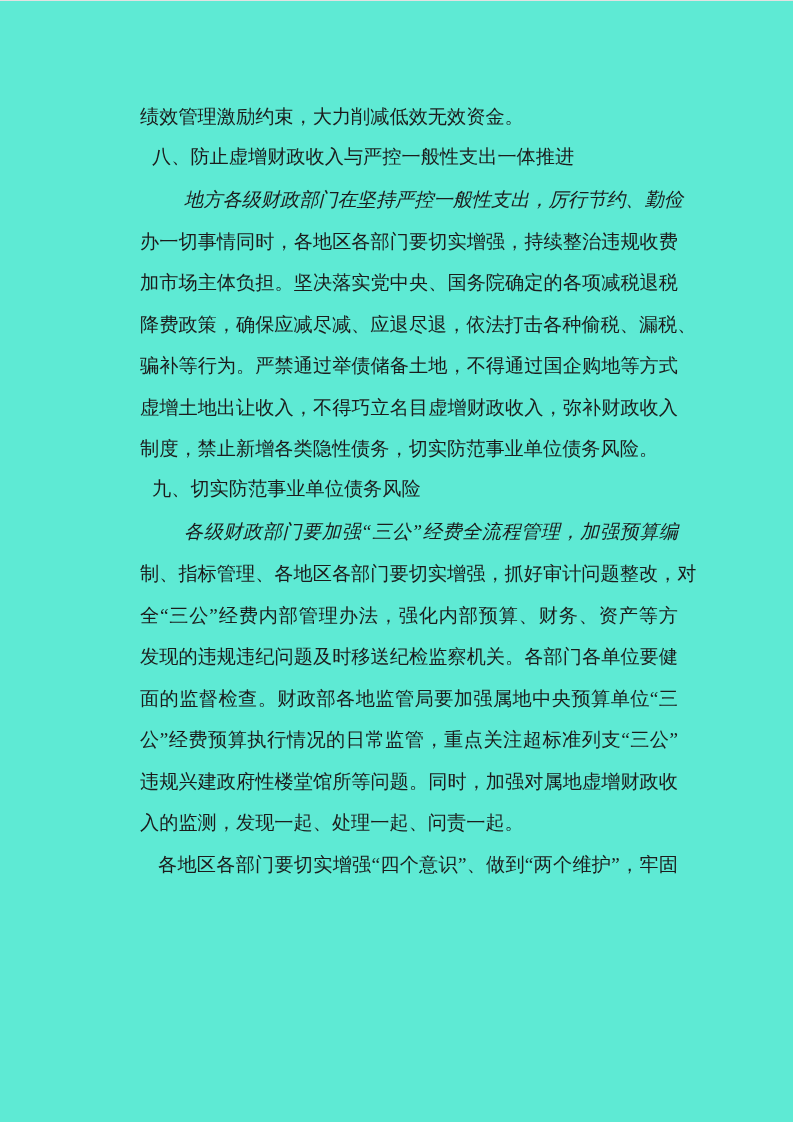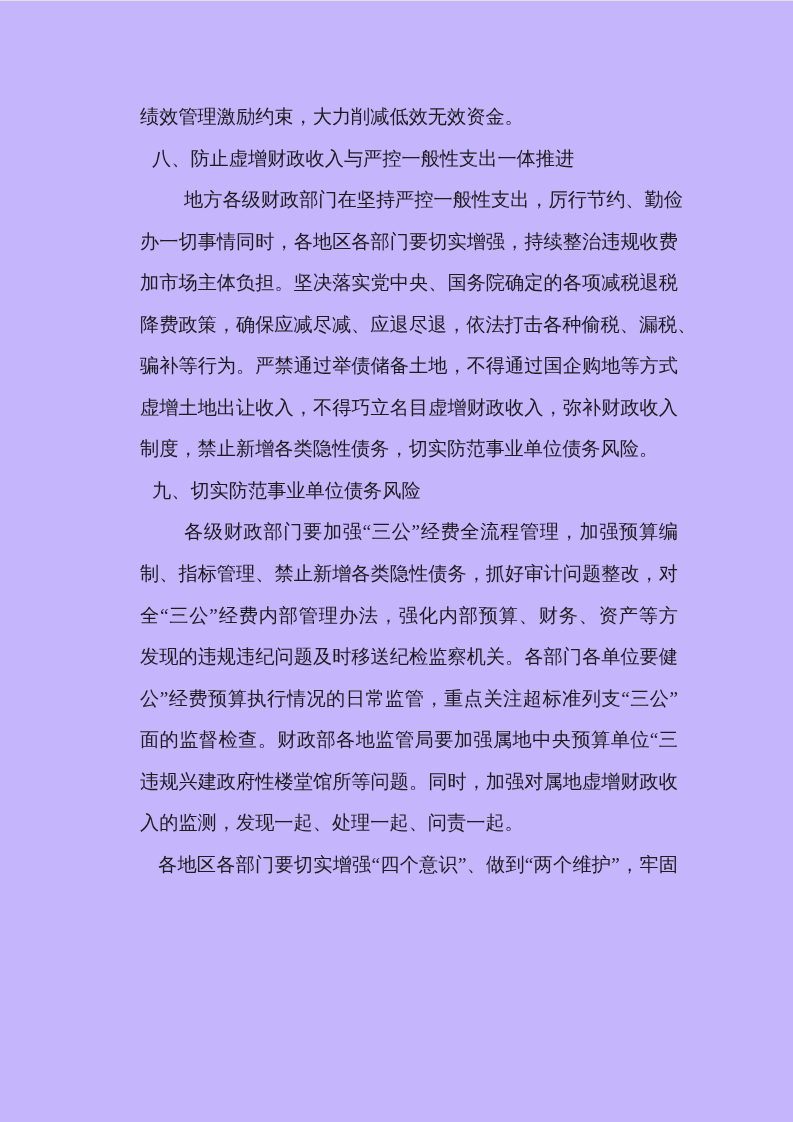--- a/index.html
+++ b/index.html
@@ -4,21 +4,21 @@
 <style>
   html, body {
     margin: 0;
     padding: 0;
     background: #ffffff;
   }
   .page {
     position: relative;
     width: 793px;
     height: 1122px;
-    background: #c4b5fd;
+    background: #5eead4;
     overflow: hidden;
     border-top: 1px solid #e2e2e2;
     box-sizing: border-box;
     font-family: "Liberation Serif", "DejaVu Serif", serif;
     color: #1c1c1c;
   }
   .content {
     position: absolute;
     left: 140px;
     top: 95px;
@@ -37,24 +37,26 @@
   
   .ln.end {
     text-align: left;
     text-align-last: left;
   }
   
   .ln.heading {
     padding-left: 12px;
     text-align: center;
     text-align-last: left;
+    font-family: Liberation Mono, monospace;
   }
   
   .ln.pfirst {
     text-indent: 44px;
+    font-style: italic;
   }
   
   .ln.pfirst-sm {
     text-indent: 18px;
   }
 </style>
 </head>
 <body>
 
 <div class="page">
@@ -63,22 +65,22 @@
     <div class="ln heading">八、防止虚增财政收入与严控一般性支出一体推进</div>
     <div class="ln pfirst">地方各级财政部门在坚持严控一般性支出，厉行节约、勤俭</div>
     <div class="ln">办一切事情同时，各地区各部门要切实增强，持续整治违规收费</div>
     <div class="ln">加市场主体负担。坚决落实党中央、国务院确定的各项减税退税</div>
     <div class="ln">降费政策，确保应减尽减、应退尽退，依法打击各种偷税、漏税、</div>
     <div class="ln">骗补等行为。严禁通过举债储备土地，不得通过国企购地等方式</div>
     <div class="ln">虚增土地出让收入，不得巧立名目虚增财政收入，弥补财政收入</div>
     <div class="ln end">制度，禁止新增各类隐性债务，切实防范事业单位债务风险。</div>
     <div class="ln heading">九、切实防范事业单位债务风险</div>
     <div class="ln pfirst">各级财政部门要加强“三公”经费全流程管理，加强预算编</div>
-    <div class="ln">制、指标管理、禁止新增各类隐性债务，抓好审计问题整改，对</div>
+    <div class="ln">制、指标管理、各地区各部门要切实增强，抓好审计问题整改，对</div>
     <div class="ln">全“三公”经费内部管理办法，强化内部预算、财务、资产等方</div>
     <div class="ln">发现的违规违纪问题及时移送纪检监察机关。各部门各单位要健</div>
+    <div class="ln">面的监督检查。财政部各地监管局要加强属地中央预算单位“三</div>
     <div class="ln">公”经费预算执行情况的日常监管，重点关注超标准列支“三公”</div>
-    <div class="ln">面的监督检查。财政部各地监管局要加强属地中央预算单位“三</div>
     <div class="ln">违规兴建政府性楼堂馆所等问题。同时，加强对属地虚增财政收</div>
     <div class="ln end">入的监测，发现一起、处理一起、问责一起。</div>
     <div class="ln pfirst-sm">各地区各部门要切实增强“四个意识”、做到“两个维护”，牢固</div>
   </div>
 </div>
 
 </body></html>

